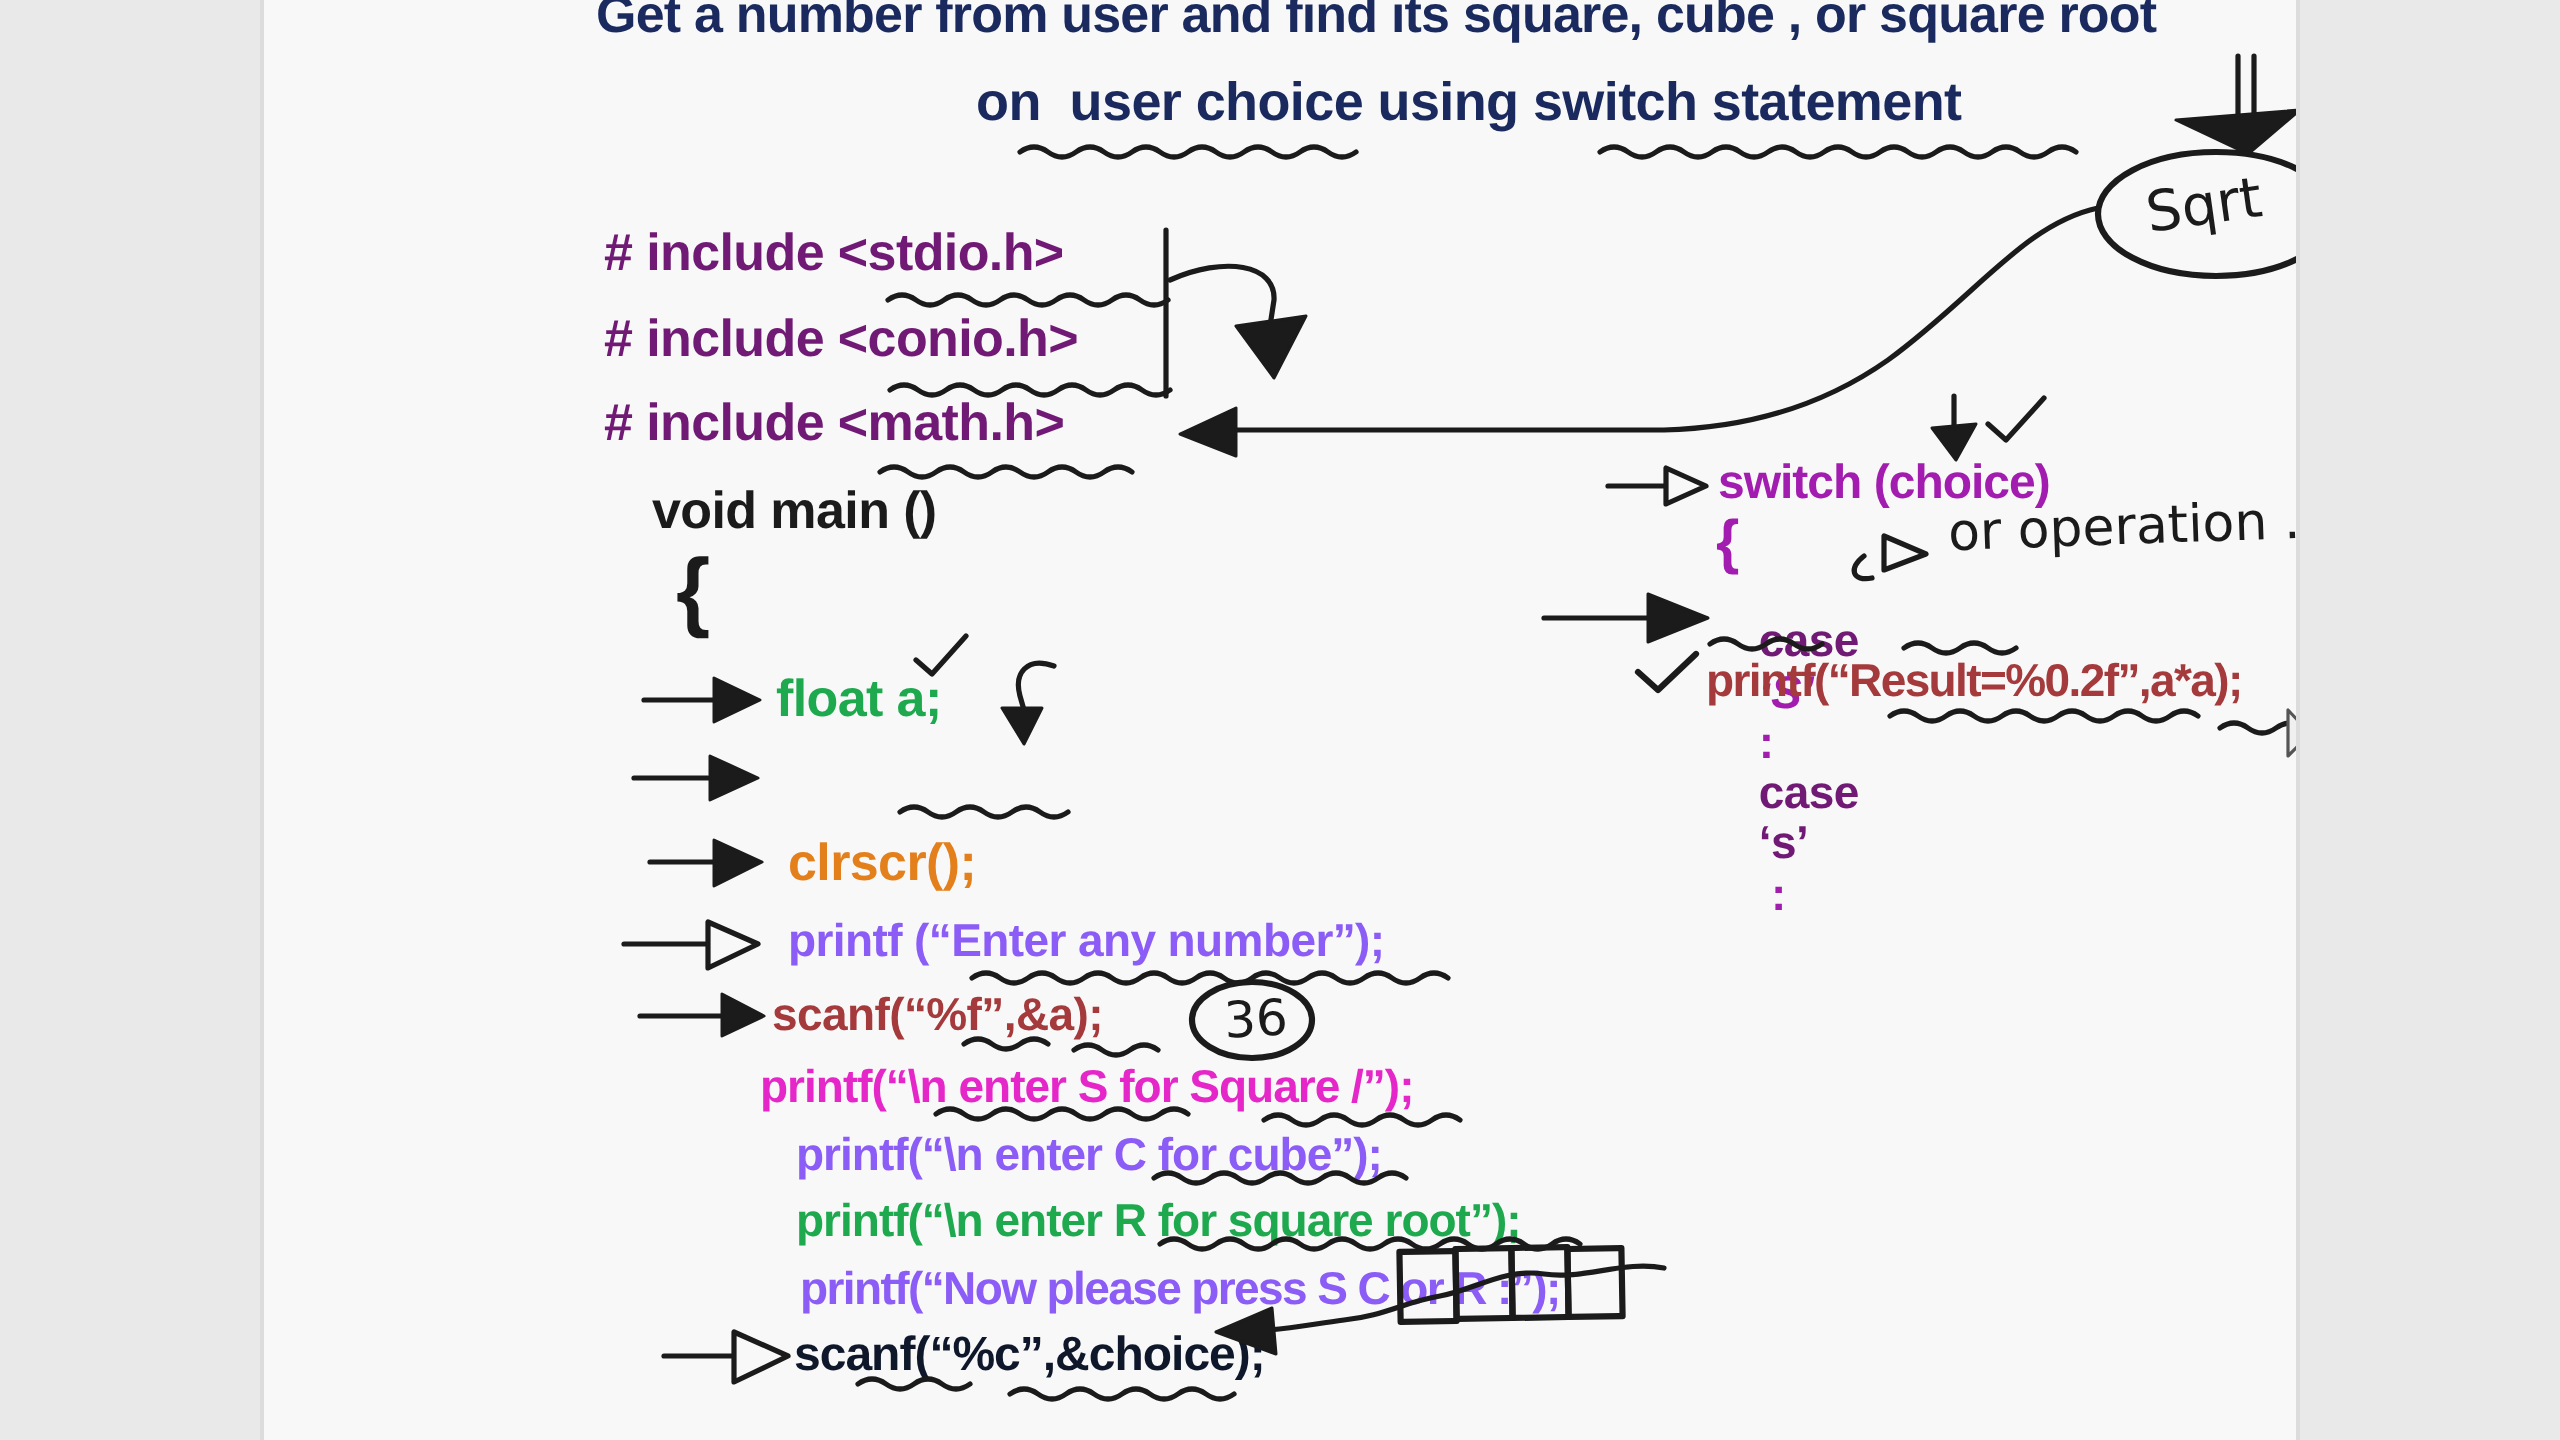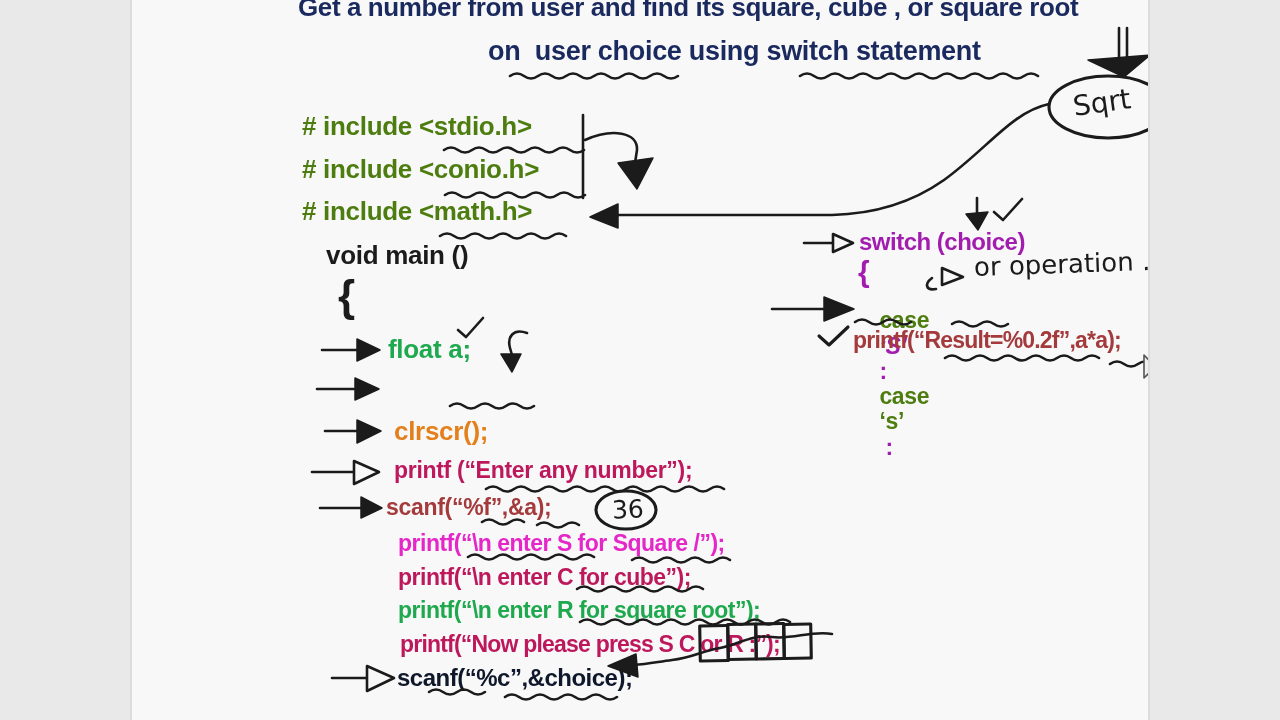--- a/index.html
+++ b/index.html
@@ -12,24 +12,24 @@
   }
   .txt{
     position:absolute;font-weight:700;white-space:pre;
     letter-spacing:-0.3px;line-height:1.1;
   }
   .hand{
     font-family:"DejaVu Sans",sans-serif;font-weight:400;letter-spacing:0;
   }
   .navy{color:#1A2A5E;}
   .swnavy{color:#a21caf;}
-  .cyan{color:#4d7c0f;}
+  .cyan{color:#701a75;}
   .green{color:#1EA94E;}
   .orange{color:#E4801C;}
-  .purple{color:#be185d;}
+  .purple{color:#8b5cf6;}
   .maroon{color:#A43A3C;}
   .magenta{color:#E526C8;}
   .red{color:#0f172a;}
   .ink{color:#1B1B1B;}
   svg.overlay{position:absolute;left:0;top:0;width:1280px;height:720px;pointer-events:none;}
   svg .stroke{fill:none;stroke:#1b1b1b;stroke-width:2.6;stroke-linecap:round;stroke-linejoin:round;}
   svg .thick{stroke-width:3.1;}
   svg .fillhead{fill:#1b1b1b;stroke:#1b1b1b;stroke-width:1.5;stroke-linejoin:round;}
   svg .openhead{fill:#f8f8f8;stroke:#1b1b1b;stroke-width:2.6;stroke-linejoin:round;}
 </style>
@@ -47,21 +47,21 @@
 
   <div class="txt ink" style="left:194px;top:241px;font-size:26px;">void main ()</div>
   <div class="txt ink" style="left:206px;top:272px;font-size:44px;">{</div>
 
   <div class="txt green" style="left:256px;top:335px;font-size:26px;">float a;</div>
   <div class="txt orange" style="left:262px;top:417px;font-size:26px;">clrscr();</div>
   <div class="txt purple" style="left:262px;top:458px;font-size:23px;">printf (“Enter any number”);</div>
   <div class="txt maroon" style="left:254px;top:495px;font-size:23px;">scanf(“%f”,&amp;a);</div>
   <div class="txt ink hand" style="left:480px;top:496px;font-size:25px;transform:rotate(-3deg);">36</div>
 
-  <div class="txt magenta" style="left:266px;top:531px;font-size:23px;letter-spacing:-0.5px;text-align:center;">printf(“\n enter S for Square /”);</div>
+  <div class="txt magenta" style="left:248px;top:531px;font-size:23px;letter-spacing:-0.5px;text-align:center;">printf(“\n enter S for Square /”);</div>
   <div class="txt purple" style="left:266px;top:565px;font-size:23px;letter-spacing:-0.5px;">printf(“\n enter C for cube”);</div>
   <div class="txt green" style="left:266px;top:598px;font-size:23px;letter-spacing:-0.5px;">printf(“\n enter R for square root”);</div>
   <div class="txt purple" style="left:268px;top:632px;font-size:23px;letter-spacing:-0.8px;">printf(“Now please press S C or R :”);</div>
   <div class="txt red" style="left:265px;top:665px;font-size:24px;letter-spacing:-0.5px;">scanf(“%c”,&amp;choice);</div>
 
   <div class="txt swnavy" style="left:727px;top:229px;font-size:24px;letter-spacing:-0.5px;">switch (choice)</div>
   <div class="txt swnavy" style="left:726px;top:255px;font-size:30px;">{</div>
   <div class="txt ink hand" style="left:842px;top:250px;font-size:26px;transform:rotate(-2deg);">or operation .</div>
 
   <div class="txt" style="left:723px;top:283px;font-size:23px;">

